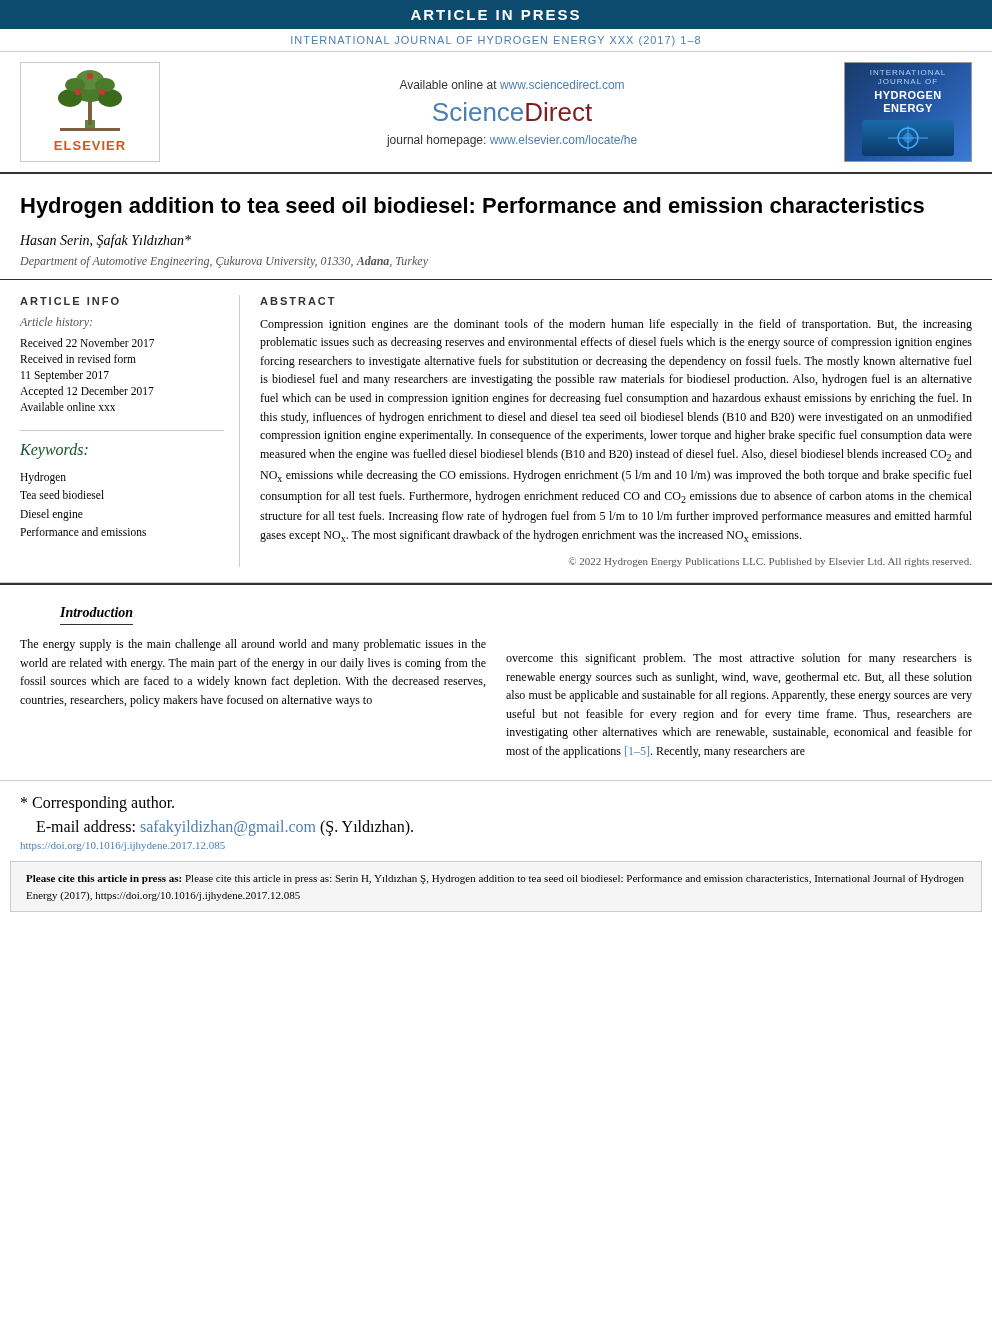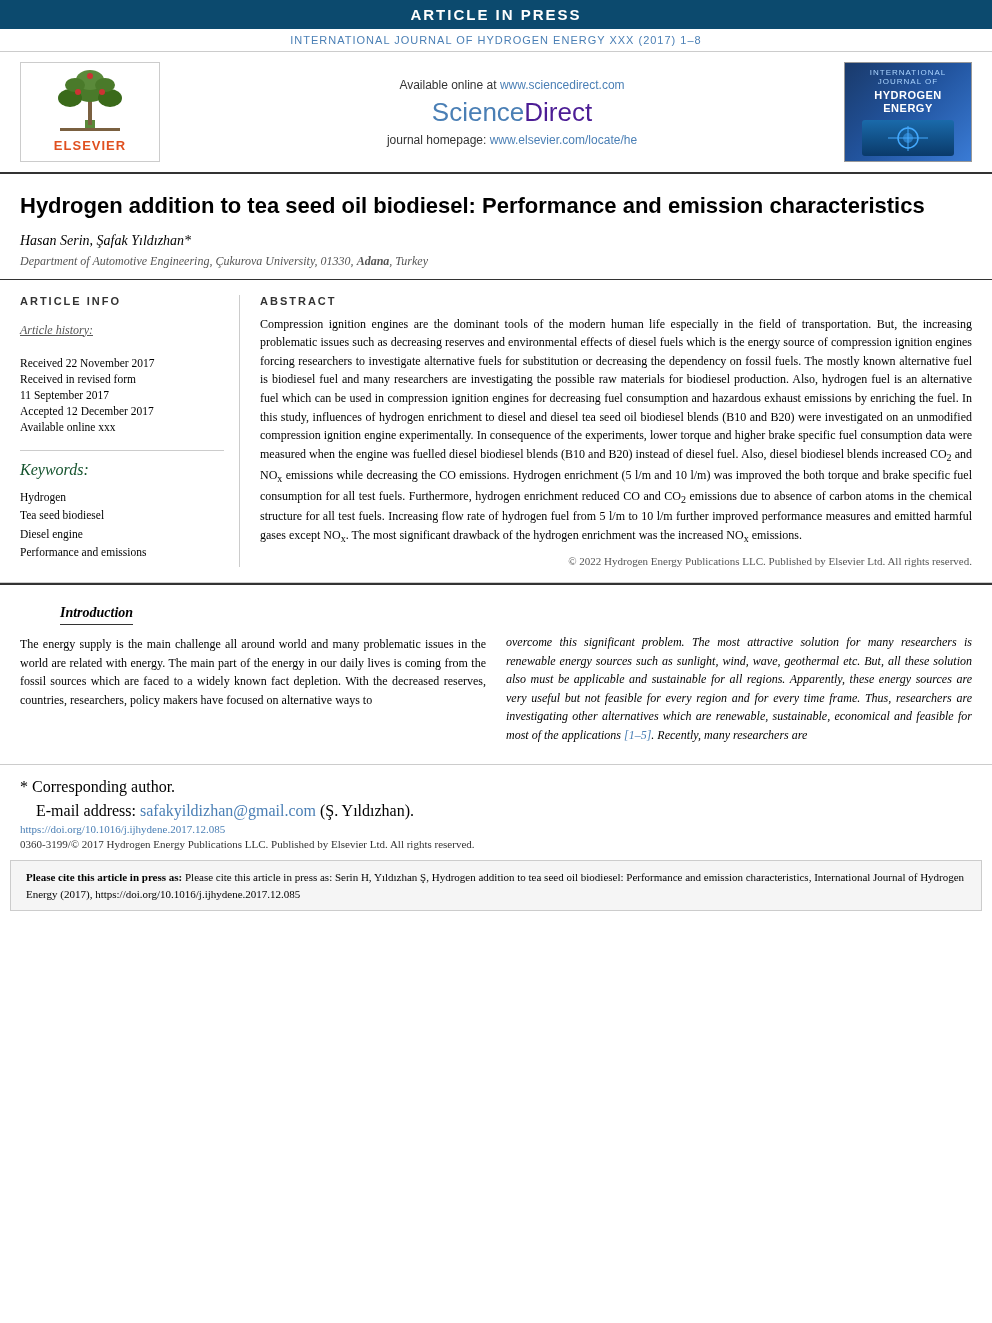--- a/index.html
+++ b/index.html
@@ -190,30 +190,29 @@
       flex-shrink: 0;
       border-right: 1px solid #ccc;
       padding-right: 15px;
     }
 
     .article-info-header {
       font-size: 11px;
       font-family: Arial, sans-serif;
       letter-spacing: 2px;
       color: #333;
-      margin-bottom: 16px;
+      margin-bottom: 8px;
       font-weight: bold;
     }
 
     .article-history-label {
       font-size: 12px;
       font-style: italic;
       color: #555;
-      margin-bottom: 17px;
-      text-decoration: underline;
+      margin-bottom: 5px;
     }
 
     .article-history-item {
       font-size: 11.5px;
       color: #000;
       line-height: 1.4;
     }
 
     .keywords-section {
       margin-top: 15px;
@@ -383,21 +382,21 @@
       </svg>
       <div class="elsevier-text">ELSEVIER</div>
     </div>
   </div>
 
   <div class="center-journal-info">
     <div class="available-online">
       <span>Available online at</span>&nbsp;<span class="sciencedirect-link">www.sciencedirect.com</span>
     </div>
     <div class="sciencedirect-logo">
-      <span style="color:#4a7fb5;">Science</span><span style="color:#4c1d95;">Direct</span>
+      <span style="color:#4a7fb5;">Science</span><span style="color:#7f1d1d;">Direct</span>
     </div>
     <div class="journal-homepage-line">
       <span>journal homepage:</span>&nbsp;<span class="journal-homepage-link">www.elsevier.com/locate/he</span>
     </div>
   </div>
 
   <div class="hydrogen-energy-cover">
     <div style="font-size:8px; letter-spacing:1px; color:#aad4ff; margin-bottom:3px;">INTERNATIONAL JOURNAL OF</div>
     <div class="hy-title">HYDROGEN ENERGY</div>
     <div style="margin-top:5px; width:80%; height:40px; background:linear-gradient(180deg,#1a6aaa,#0a3a6a); border-radius:3px; display:flex; align-items:center; justify-content:center;">
@@ -457,33 +456,32 @@
   <div class="section-columns">
 
     <div class="section-left-col">
       <div class="section-heading">Introduction</div>
       <div class="section-text">
         The energy supply is the main challenge all around world and many problematic issues in the world are related with energy. The main part of the energy in our daily lives is coming from the fossil sources which are faced to a widely known fact depletion. With the decreased reserves, countries, researchers, policy makers have focused on alternative ways to
       </div>
     </div>
 
     <div class="section-right-col">
-      <div class="section-text" style="margin-top: 28px; font-style: italic;">
+      <div class="section-text" style="margin-top: 44px;">
         overcome this significant problem. The most attractive solution for many researchers is renewable energy sources such as sunlight, wind, wave, geothermal etc. But, all these solution also must be applicable and sustainable for all regions. Apparently, these energy sources are very useful but not feasible for every region and for every time frame. Thus, researchers are investigating other alternatives which are renewable, sustainable, economical and feasible for most of the applications <span class="ref">[1–5]</span>. Recently, many researchers are
       </div>
     </div>
   </div>
 </div>
 
 <div class="footnote-area">
   <div class="footnote-text">
     <span>* Corresponding author.</span>
   </div>
   <div class="footnote-text">
     &nbsp;&nbsp;&nbsp;&nbsp;<span>E-mail address:</span> <span class="footnote-link">safakyildizhan@gmail.com</span> <span>(Ş. Yıldızhan).</span>
   </div>
   <div class="doi-link">https://doi.org/10.1016/j.ijhydene.2017.12.085</div>
-  <div class="footnote-copyright">0360-3199/© 2017 Hydrogen Energy Publications LLC. Published by Elsevier Ltd. All rights reserved.</div>
 </div>
 
 <div class="citation-box">
   <strong>Please cite this article in press as:</strong> <span>Please cite this article in press as: Serin H, Yıldızhan Ş, Hydrogen addition to tea seed oil biodiesel: Performance and emission characteristics, International Journal of Hydrogen Energy (2017), https://doi.org/10.1016/j.ijhydene.2017.12.085</span>
 </div>
 
 </body></html>

